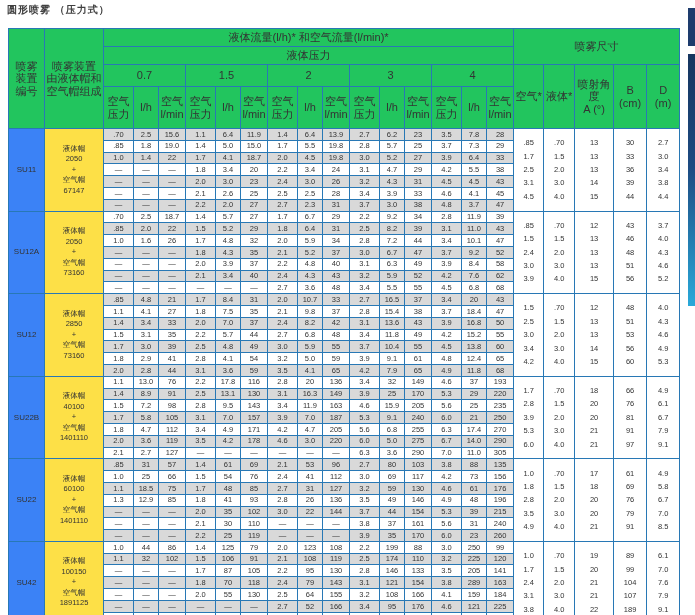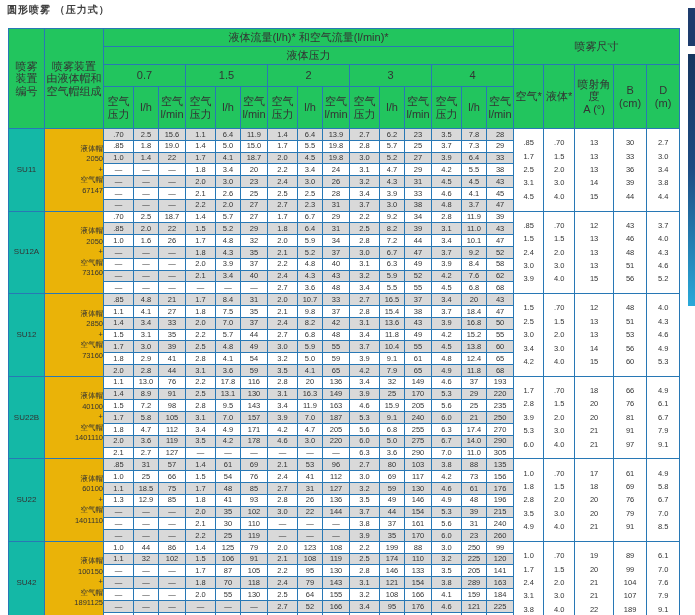--- a/index.html
+++ b/index.html
@@ -20,22 +20,22 @@
     border:1px solid #2878b5; text-align:center; vertical-align:middle;
     padding:0; font-weight:normal; color:#333;
   }
   thead th { font-size:11px; line-height:1.15; background:#22c55e; }
   tr.hr1 { height:18px; } tr.hr2 { height:18px;margin-left:42px; }
   tr.hr3 { height:22px; } tr.hr4 { height:42px; }
   tbody tr { height:11.8px; }
   tbody td { font-size:7.5px; line-height:1; }
   td.shade { background:#d9d9d9; }
   .pre { white-space:pre-line; }
-  td.idcell { font-size:8px; background:#14b8a6; }
-  td.capcell { font-size:7.5px; line-height:10.5px; background:#eab308;text-align:right; }
+  td.idcell { font-size:8px; background:#3b82f6; }
+  td.capcell { font-size:7.5px; line-height:10.5px; background:#fde047; }
   td.dimcell { font-size:7.5px; line-height:13.4px; background:#fff; vertical-align:middle; }
   .side-tab { position:absolute; right:0; width:7px; }
   .tab-top { top:8px; height:38px; background:#1e3c6d; }
   .tab-main { top:54px; height:252px;
     background:linear-gradient(180deg,#16355f 0%,#1d4b82 45%,#2aa9d9 100%); }
 </style>
 </head>
 <body>
 
 <div class="page-title">圆形喷雾 （压力式）</div>

